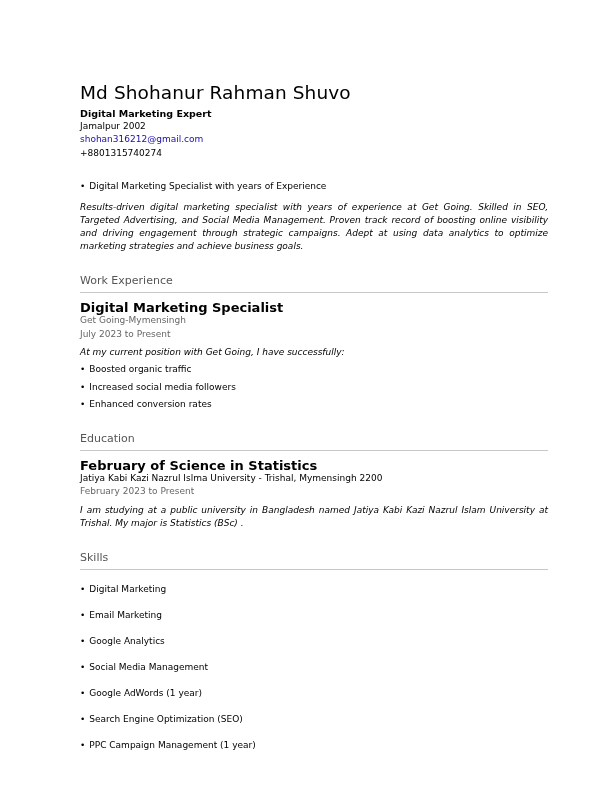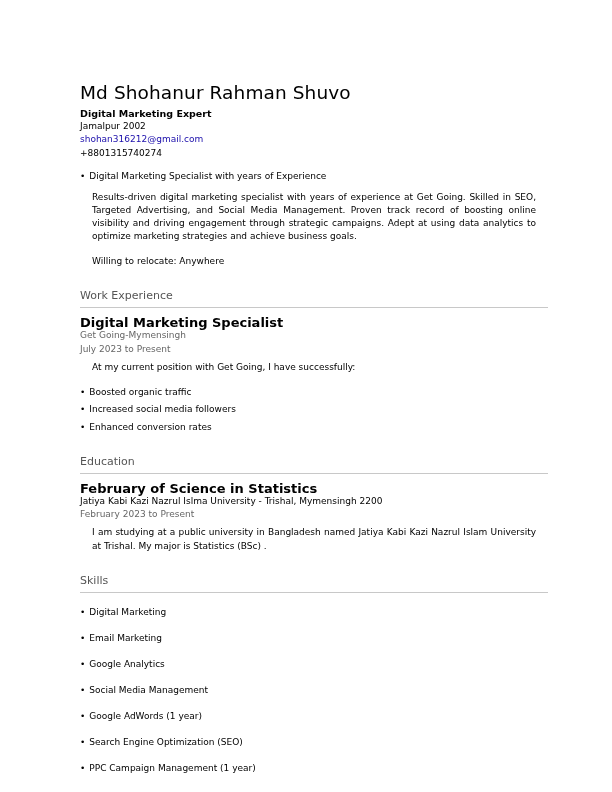--- a/index.html
+++ b/index.html
@@ -4,46 +4,45 @@
   <style>
     html, body { margin: 0; padding: 0; background: #ffffff; }
     body { width: 612px; height: 792px; position: relative; overflow: hidden;
       font-family: "DejaVu Sans", sans-serif; color: #000; }
     .page { position: absolute; left: 80px; top: 80px; width: 468px; }
     .name { font-size: 18.5px; line-height: 26px; margin: 0; font-weight: normal; letter-spacing: 0.1px; }
     .headline { font-size: 9.5px; font-weight: bold; line-height: 13px; margin-top: 1px; }
     .small { font-size: 9px; line-height: 13.3px; }
     .email { color: #1a0dab; }
     .muted { color: #666; }
-    .p { font-size: 9px; line-height: 13.1px; margin: 12px; text-align: justify; }
+    .p { font-size: 9px; line-height: 13.1px; margin: 0; text-align: justify; font-style: italic; }
     .gap6 { margin-top: 8px; }
     .section-title { font-size: 11px; color: #555; margin-top: 20px; line-height: 16px; }
     .rule { border: none; border-top: 1px solid #c8c8c8; margin: 3px 0 0 0; height: 0; }
     .job-title { font-size: 13px; font-weight: bold; margin-top: 8px; line-height: 13px; }
     .bullet-list { list-style: none; margin: 0; padding: 0; }
     .bullet-list li { font-size: 9px; line-height: 13px; }
     .bullet-list li::before { content: "•"; margin-right: 4px; }
     .spaced li { margin-top: 4.4px; }
     .tight li { margin-top: 13px; }
   </style>
 </head>
 <body>
 
 <div class="page">
   <h1 class="name">Md Shohanur Rahman Shuvo</h1>
   <div class="headline">Digital Marketing Expert</div>
   <div class="small">Jamalpur 2002</div>
   <div class="small email">shohan316212@gmail.com</div>
   <div class="small">+8801315740274</div>
 
-  <ul class="bullet-list" style="margin-top:10px">
+  <ul class="bullet-list" style="margin-top:20px">
     <li>Digital Marketing Specialist with years of Experience</li>
   </ul>
   <p class="p gap6">Results-driven digital marketing specialist with years of experience at Get Going. Skilled in SEO, Targeted Advertising, and Social Media Management. Proven track record of boosting online visibility and driving engagement through strategic campaigns. Adept at using data analytics to optimize marketing strategies and achieve business goals.</p>
-  <p class="p gap6">Willing to relocate: Anywhere</p>
 
   <div class="section-title">Work Experience</div>
   <hr class="rule">
   <div>
     <div class="job-title">Digital Marketing Specialist</div>
     <div class="small muted">Get Going-Mymensingh</div>
     <div class="small muted">July 2023 to Present</div>
     <p class="p" style="margin-top:5px">At my current position with Get Going, I have successfully:</p>
     <ul class="bullet-list spaced">
       <li>Boosted organic traffic</li>

